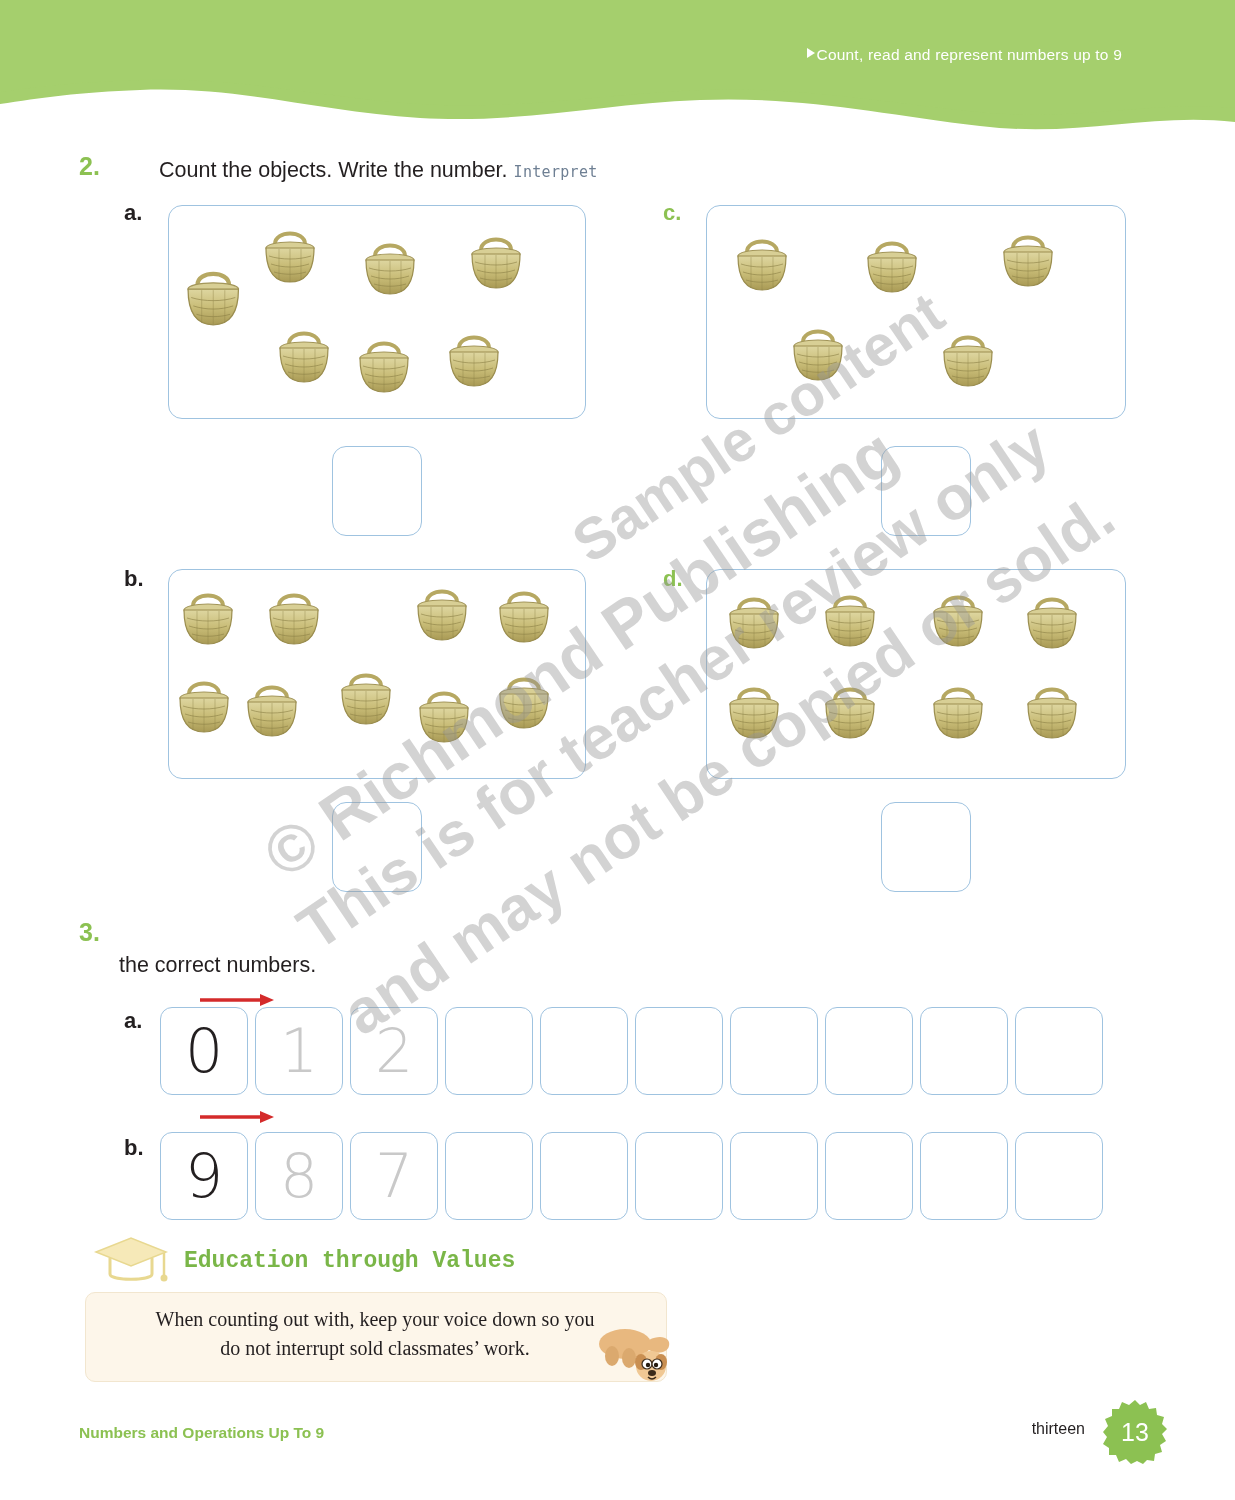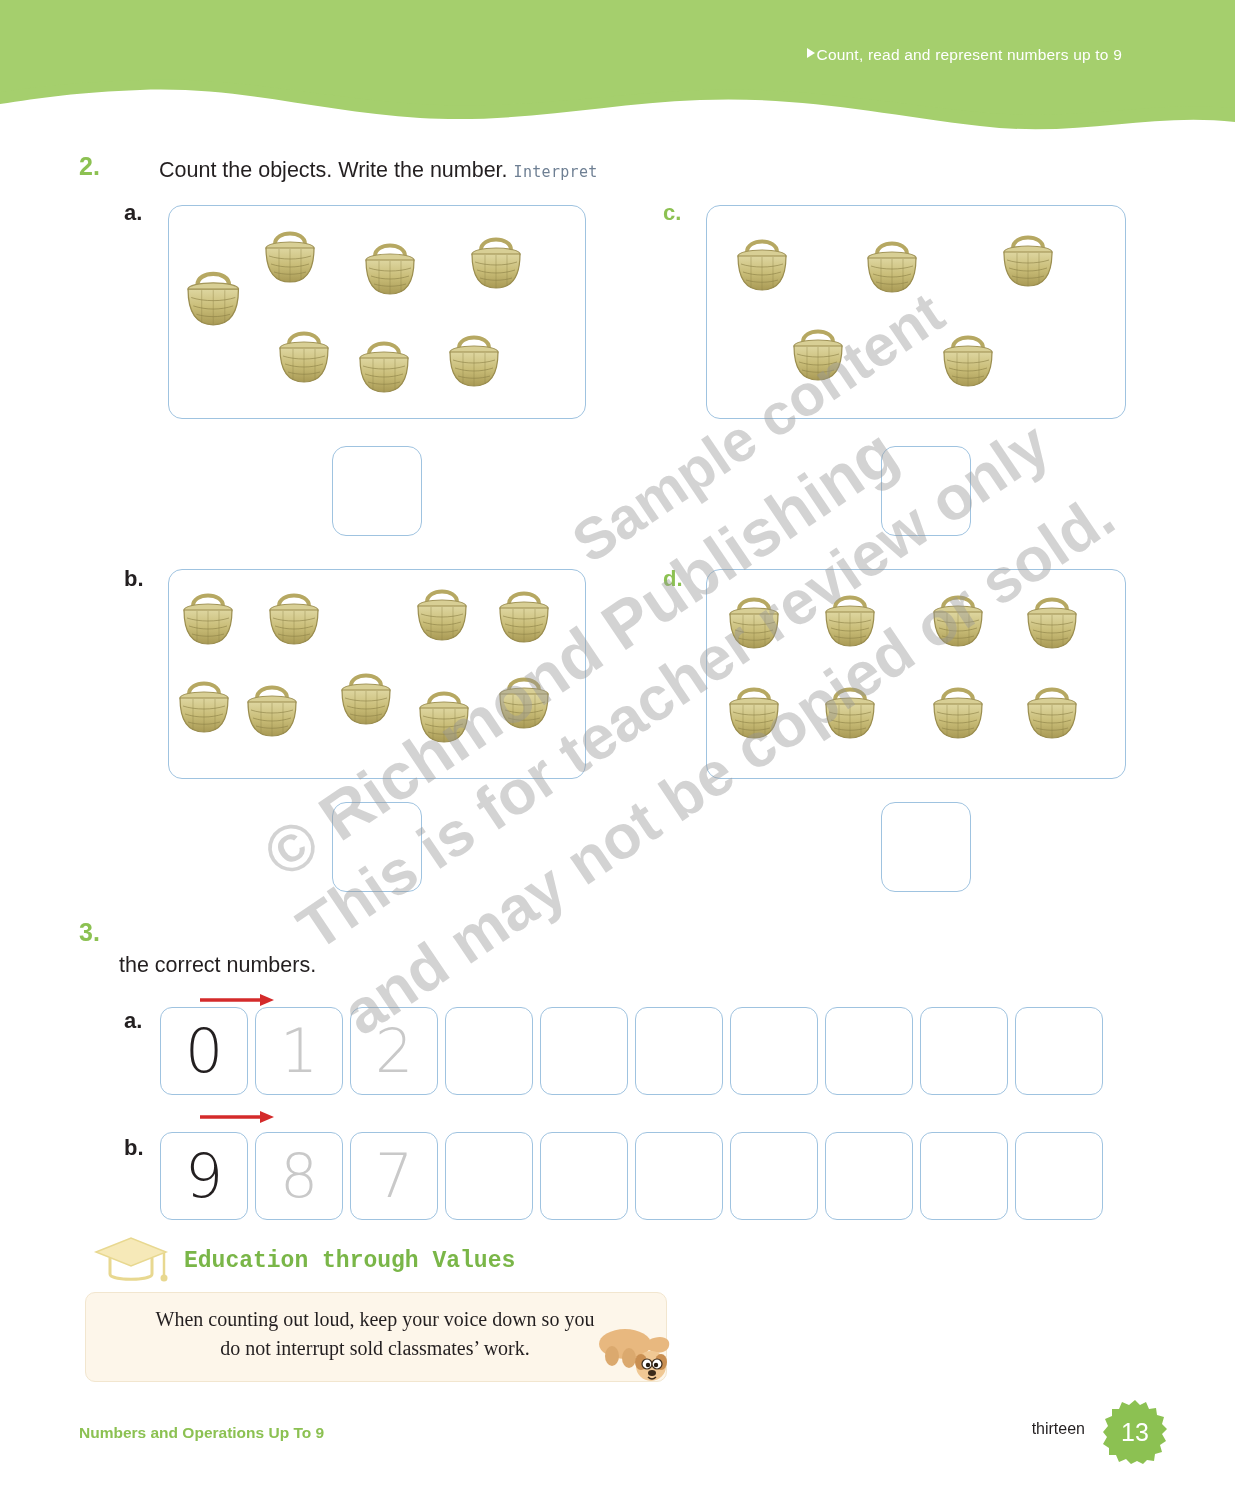--- a/index.html
+++ b/index.html
@@ -323,21 +323,21 @@
 
 <svg style="position:absolute; left:90px; top:1232px;" width="82" height="56" viewBox="0 0 82 56" xmlns="http://www.w3.org/2000/svg">
   <path d="M6,20 L41,6 L76,20 L41,34 Z" fill="#f6e9b8" stroke="#e8d890" stroke-width="1.5"></path>
   <path d="M20,26 L20,42 C20,49 62,49 62,42 L62,26" fill="none" stroke="#e8d890" stroke-width="3"></path>
   <line x1="74" y1="21" x2="74" y2="44" stroke="#e8d890" stroke-width="2.5"></line>
   <circle cx="74" cy="46" r="3.5" fill="#e8d890"></circle>
 </svg>
 <div class="values-title" style="left:184px; top:1248px;">Education through Values</div>
 <div class="values-box" style="left:85px; top:1292px; width:580px; height:88px;"></div>
 <div class="values-text" style="left:95px; top:1305px; width:560px;">
-  <span>When counting out loud, keep your voice down so you</span><br>
+  <span>When counting out with, keep your voice down so you</span><br>
   <span>do not interrupt sold classmates’ work.</span>
 </div>
 <svg style="position:absolute; left:595px; top:1310px;" width="80" height="76" viewBox="0 0 80 76" xmlns="http://www.w3.org/2000/svg">
   <ellipse cx="30" cy="34" rx="26" ry="15" fill="#e8b87f"></ellipse>
   <ellipse cx="17" cy="46" rx="7" ry="10" fill="#dba96e"></ellipse>
   <ellipse cx="34" cy="48" rx="7" ry="10" fill="#dba96e"></ellipse>
   <path d="M54,30 C66,24 76,28 74,36 C72,44 60,44 54,40 Z" fill="#e8b87f"></path>
   <circle cx="56" cy="56" r="15" fill="#f0c894"></circle>
   <ellipse cx="46" cy="52" rx="6" ry="8" fill="#c98f52"></ellipse>
   <ellipse cx="66" cy="52" rx="6" ry="8" fill="#c98f52"></ellipse>

